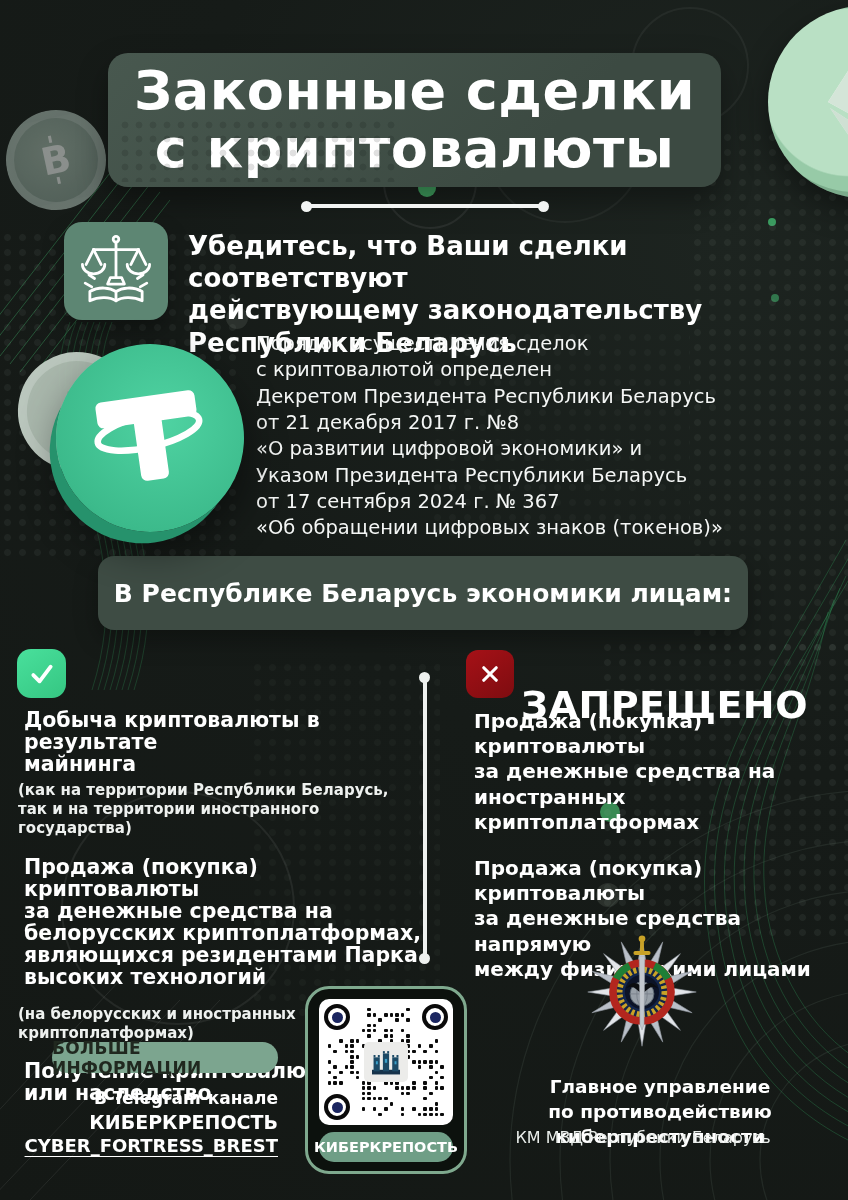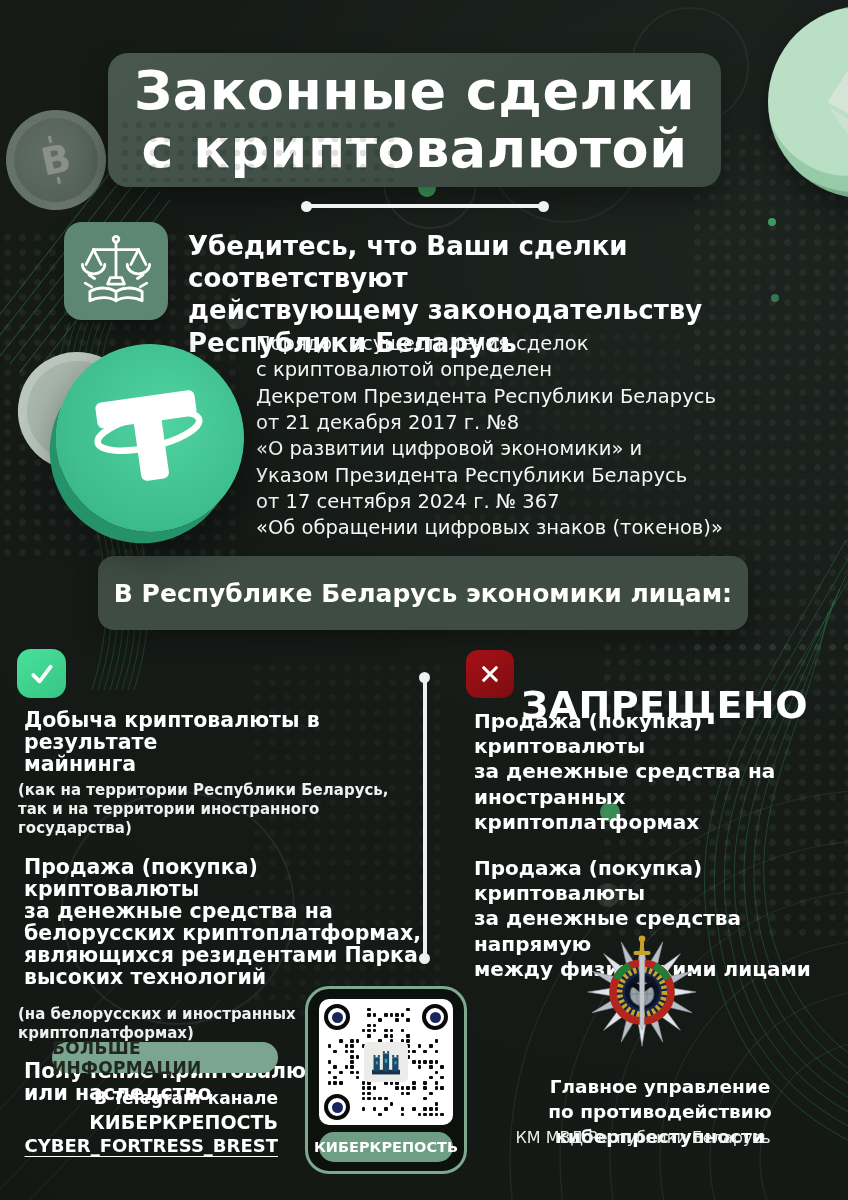--- a/index.html
+++ b/index.html
@@ -175,21 +175,21 @@
     <svg width="96" height="120" viewBox="0 0 48 60">
       <polygon points="24,2 42,30 24,40 6,30" fill="#eef5ef"></polygon>
       <polygon points="24,2 24,40 6,30" fill="#d4e5d8"></polygon>
       <polygon points="24,44 41,33 24,58 7,33" fill="#e2eee5"></polygon>
       <polygon points="24,44 24,58 7,33" fill="#cfe0d3"></polygon>
     </svg>
   </div>
 
   <div class="abs title-card">
     <h1>Законные сделки
-с криптовалютой</h1>
+с криптовалюты</h1>
   </div>
   <div class="dots-dark" style="left:118px;top:118px;width:280px;height:64px;z-index:2;opacity:.6;"></div>
   <div class="abs hline"></div>
 
   <div class="abs law-tile">
     <svg width="78" height="84" viewBox="0 0 80 90" fill="none" stroke="#ffffff" stroke-width="3" stroke-linecap="round" stroke-linejoin="round">
       <circle cx="40" cy="11" r="3"></circle>
       <line x1="40" y1="14" x2="40" y2="52"></line>
       <line x1="16" y1="22" x2="64" y2="22"></line>
       <line x1="16" y1="22" x2="8" y2="38"></line>

